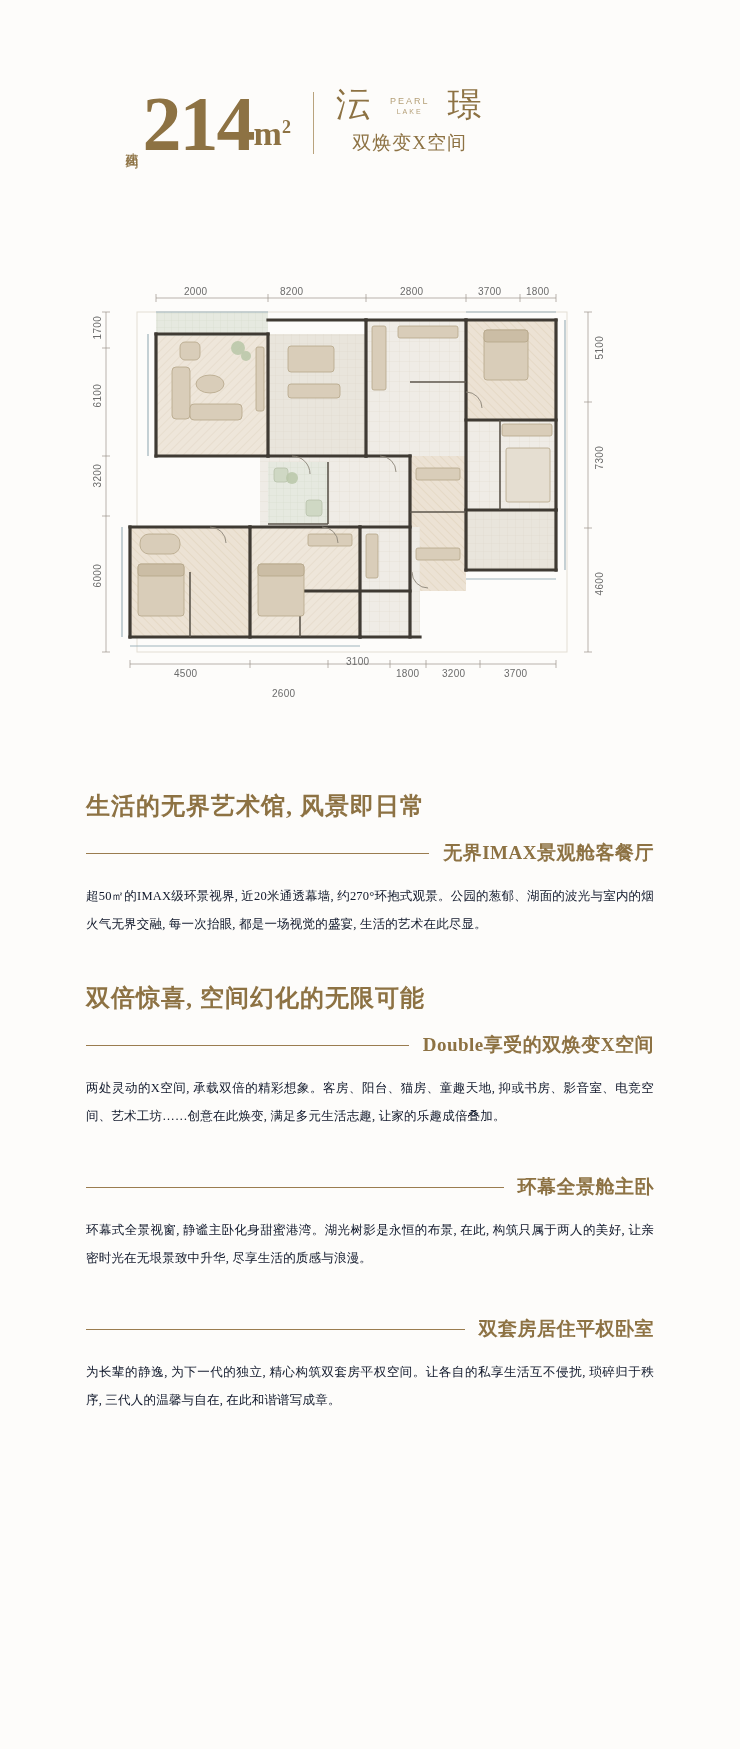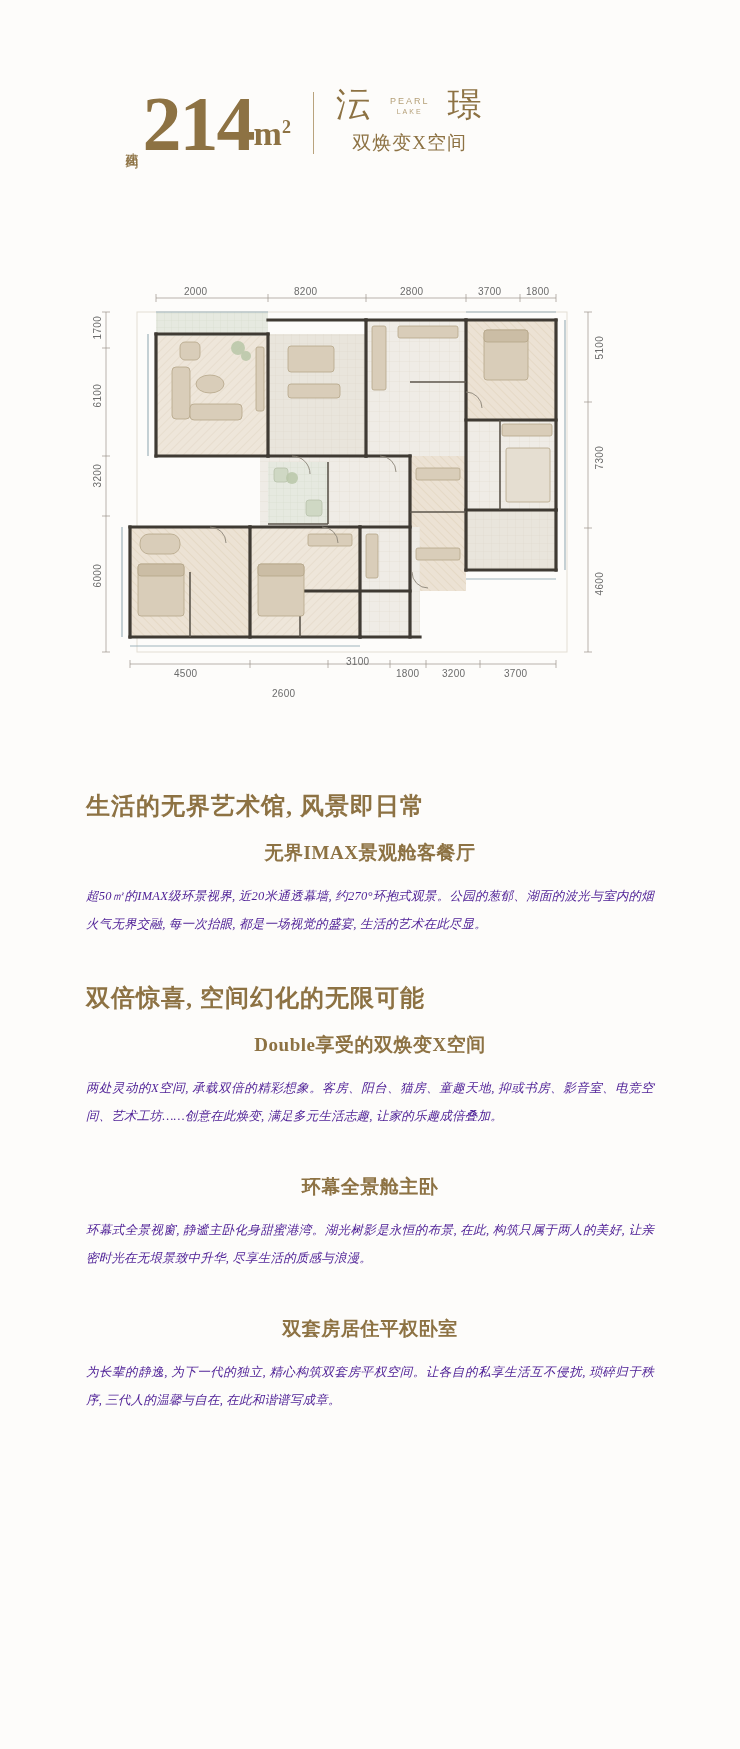--- a/index.html
+++ b/index.html
@@ -133,42 +133,40 @@
     font-size: 24px;
     color: #8d7243;
     letter-spacing: 1px;
     font-weight: 700;
     margin-bottom: 18px;
   }
   .sec-sub-row {
     display: flex;
     align-items: center;
     margin-bottom: 16px;
-    flex-direction: column;
   }
   .sec-rule {
     flex: 1;
     height: 1px;
     background: #9a7c4f;
     margin-right: 14px;
   }
   .sec-sub {
     font-size: 19px;
     color: #8d7243;
     letter-spacing: 0.5px;
     font-weight: 700;
     white-space: nowrap;
   }
   .sec-body {
     font-size: 12.5px;
     line-height: 28px;
-    color: #4c1d95;
+    color: #0f172a;
     text-align: justify;
     letter-spacing: 0.2px;
-    font-style: italic;
   }
 </style>
 </head>
 <body>
 
 <div class="page">
 
   <div class="header">
     <div class="header-inner">
       <div class="area-prefix">建面约</div>
@@ -357,21 +355,21 @@
 
         <path d="M46 40 L46 380"></path>
         <path d="M42 40 L50 40 M42 76 L50 76 M42 184 L50 184 M42 244 L50 244 M42 380 L50 380"></path>
 
         <path d="M528 40 L528 380"></path>
         <path d="M524 40 L532 40 M524 130 L532 130 M524 256 L532 256 M524 380 L532 380"></path>
       </g>
     </svg>
 
     <div class="dim" style="left:124px; top:14px;">2000</div>
-    <div class="dim" style="left:234px; top:14px;">8200</div>
+    <div class="dim" style="left:220px; top:14px;">8200</div>
     <div class="dim" style="left:340px; top:14px;">2800</div>
     <div class="dim" style="left:418px; top:14px;">3700</div>
     <div class="dim" style="left:466px; top:14px;">1800</div>
 
     <div class="dim" style="left:114px; top:396px;">4500</div>
     <div class="dim" style="left:212px; top:416px;">2600</div>
     <div class="dim" style="left:286px; top:384px;">3100</div>
     <div class="dim" style="left:336px; top:396px;">1800</div>
     <div class="dim" style="left:382px; top:396px;">3200</div>
     <div class="dim" style="left:444px; top:396px;">3700</div>

